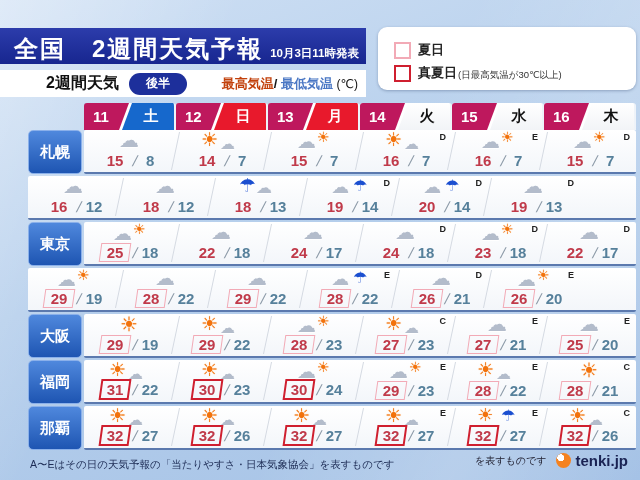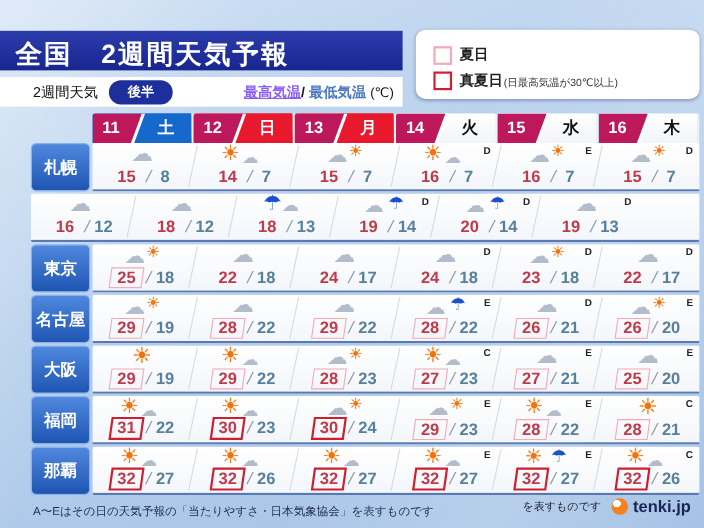--- a/index.html
+++ b/index.html
@@ -10,25 +10,25 @@
           linear-gradient(115deg, rgba(255,255,255,0.35) 0%, rgba(255,255,255,0) 28%, rgba(255,255,255,0) 55%, rgba(255,255,255,0.18) 78%, rgba(255,255,255,0) 100%),
           linear-gradient(160deg,#cfe0f4 0%,#b6cfec 45%,#a5c2e6 100%);}
 
   
   .titlebar{position:absolute;left:0;top:28px;width:366px;height:36px;
             background:linear-gradient(#2c3cab,#17268f);color:#fff;}
   .main-title{position:absolute;left:14px;top:5px;font-size:24px;font-weight:bold;letter-spacing:2px;}
   .issued{position:absolute;right:7px;bottom:3px;font-size:11.5px;font-weight:bold;}
   .subbar{position:absolute;left:0;top:70px;width:366px;height:27px;background:#fff;
           display:flex;align-items:center;box-sizing:border-box;}
-  .tab-label{margin-left:30px;font-size:13px;font-weight:normal;color:#111;}
+  .tab-label{margin-left:46px;font-size:16px;font-weight:bold;color:#111;}
   .pill{margin-left:10px;background:#1d2f9b;color:#fff;border-radius:12px;
         padding:2px 17px 3px;font-size:12px;font-weight:bold;cursor:pointer;}
   .temp-legend{margin-left:auto;margin-right:8px;font-size:13px;font-weight:bold;color:#111;}
-  .temp-legend .hi{color:#8b5cf6;text-decoration:underline;}
+  .temp-legend .hi{color:#c2410c;}
   .temp-legend .lo{color:#4a77c4;}
   .temp-legend .unit{font-weight:normal;font-size:12px;}
 
   
   .legend-card{position:absolute;left:378px;top:27px;width:258px;height:63px;background:#fff;
                border-radius:9px;box-shadow:0 1px 3px rgba(40,60,100,0.35);
                padding:9px 0 0 16px;box-sizing:border-box;}
   .legend-row{display:flex;align-items:flex-end;height:23px;}
   .lg-box{width:13px;height:13px;background:#fff;margin-right:7px;flex:0 0 auto;}
   .lg-box.pink{border:2px solid #f2aab6;}
@@ -88,20 +88,21 @@
              background:radial-gradient(circle at 32% 32%, #ffffff 0 24%, #f5821f 25%);}
   .logo-text{font-size:15px;font-weight:bold;color:#1a2353;margin-left:4px;}
 </style>
 </head>
 <body>
 
 <div class="page">
 
   <div class="titlebar">
     <span class="main-title">全国　2週間天気予報</span>
+    <span class="issued">10月3日11時発表</span>
   </div>
 
   <div class="subbar">
     <span class="tab-label">2週間天気</span>
     <span class="pill">後半</span>
     <span class="temp-legend"><span class="hi">最高気温</span><span>/</span> <span class="lo">最低気温</span> <span class="unit">(℃)</span></span>
   </div>
 
   <div class="legend-card">
     <div class="legend-row">
@@ -368,21 +369,20 @@
          <span class="marker">D</span>
          <div class="temps">
            <span class="t-wrap "><span class="hi-t">22</span></span>
            <span class="slash">/</span>
            <span class="lo-t">17</span>
          </div>
        </div>
      </div>
    </div>
         <div class="city-row">
-     <div class="city-label">名古屋</div>
      <div class="row-card">
 
        <div class="cell">
          <div class="wicon">
                 <span class="wpart sun" style="left:26px;top:0px;font-size:14px">☀</span>
                 <span class="wpart cloud" style="left:6px;top:2px;font-size:19px">☁</span>
               </div>
 
          <div class="temps">
            <span class="t-wrap natsubi"><span class="hi-t">29</span></span>

